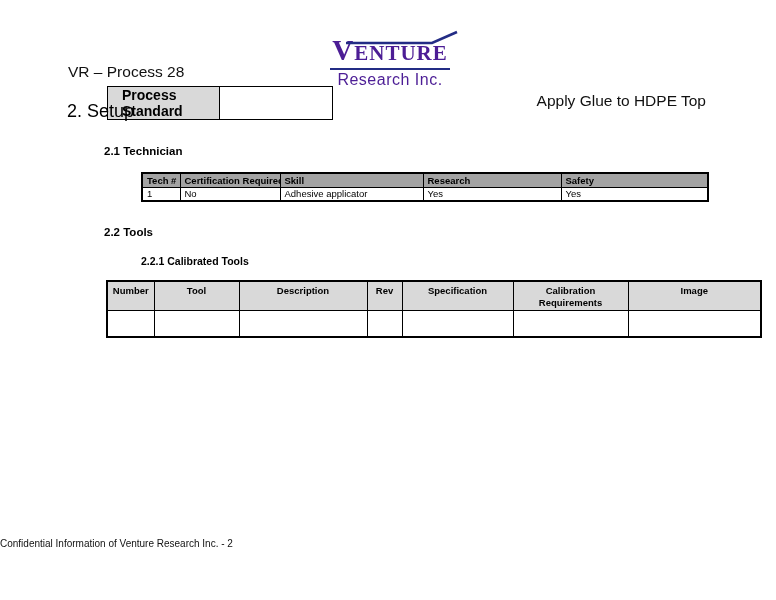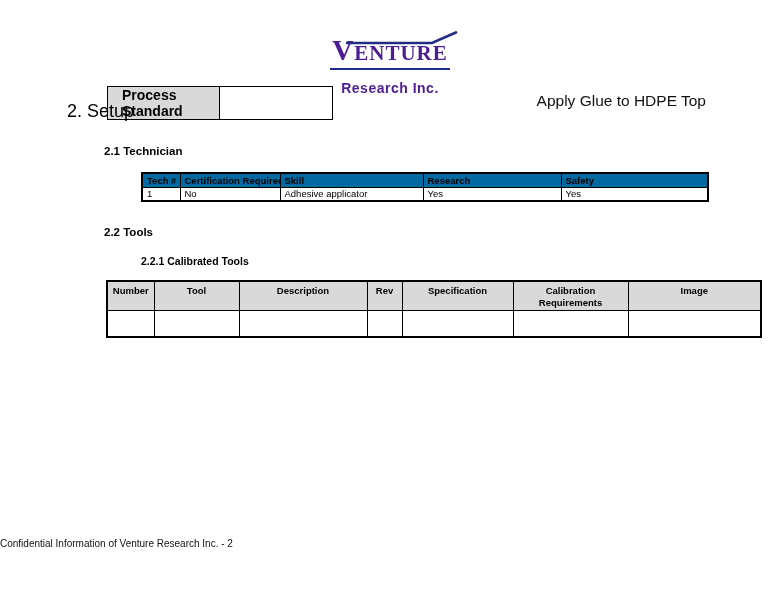--- a/index.html
+++ b/index.html
@@ -11,53 +11,54 @@
   .process-id { position:absolute; left:68px; top:63px; font-size:15.5px; color:#111; white-space:nowrap; }
   .doc-title  { position:absolute; right:70px; top:63px; font-size:15.5px; color:#111; white-space:nowrap; text-align:right;margin-top:29px; }
 
   
   .logo { position:absolute; left:320px; top:28px; width:140px; text-align:center; color:#4c1d95; }
   .logo-swoosh { position:absolute; top:2px; left:24px; }
   .logo-word { display:inline-block; margin-top:10px; border-bottom:2.5px solid #232C85; padding:0 2px 1px 2px;
                font-family:"Liberation Serif", serif; font-weight:bold; line-height:24px; letter-spacing:1px; white-space:nowrap; }
   .logo-word .v    { font-size:29px; }
   .logo-word .rest { font-size:21px; }
-  .logo-sub { margin-top:10px; font-size:14px; font-weight:bold; letter-spacing:0.5px; white-space:nowrap; }
+  .logo-sub { margin-top:1px; font-size:16px; font-weight:normal; letter-spacing:0.5px; white-space:nowrap; }
 
   
   .ps-table { position:absolute; left:107px; top:86px; border-collapse:collapse; table-layout:fixed; }
   .ps-table td { border:1.5px solid #000; height:16px; font-size:14px; padding:0 14px; vertical-align:middle; }
   .ps-table .shaded { width:112px; background:#D9D9D9; font-weight:bold; }
   .ps-table .blank  { width:113px; background:#fff; }
 
   
   .h-setup { position:absolute; left:67px; top:101px; font-size:18px; font-weight:normal; }
   .h-21    { position:absolute; left:104px; top:145px; font-size:11.5px; font-weight:bold; }
   .h-22    { position:absolute; left:104px; top:226px; font-size:11.5px; font-weight:bold; }
   .h-221   { position:absolute; left:141px; top:255px; font-size:10.5px; font-weight:bold;text-align:right; }
 
   
   .tech-table { position:absolute; left:141px; top:172px; width:566px; border-collapse:collapse; table-layout:fixed; border:2px solid #000; }
   .tech-table th, .tech-table td { border:1.3px solid #000; font-size:9.5px; height:14px; padding:0 4px; text-align:left; vertical-align:middle; white-space:nowrap; overflow:hidden; }
-  .tech-table th { background:#0369a1; font-weight:bold; }
+  .tech-table th { background:#a3a3a3; font-weight:bold; }
 
   
   .tools-table { position:absolute; left:106px; top:280px; width:654px; border-collapse:collapse; table-layout:fixed; border:2px solid #000; }
   .tools-table th, .tools-table td { border:1.3px solid #000; font-size:9.5px; padding:1px 3px; overflow:hidden; }
   .tools-table th { background:#D9D9D9; font-weight:bold; text-align:center; vertical-align:top; height:16px; line-height:12px; padding-top:3px; }
   .tools-table td { height:26px; background:#fff; }
 
   
   .footer { position:absolute; left:0; right:68px; top:538px; text-align:left; font-size:10px; color:#111; }
 </style>
 </head>
 <body>
 
 <div class="page">
 
+  <div class="process-id">VR – Process 28</div>
 
   <div class="logo">
     <svg class="logo-swoosh" width="116" height="16" viewBox="0 0 116 16">
       <polyline points="2,13 88,13 113,2" fill="none" stroke-width="2.6" stroke="#232C85"></polyline>
     </svg>
     <div class="logo-word"><span class="v">V</span><span class="rest">ENTURE</span></div>
     <div class="logo-sub">Research Inc.</div>
   </div>
 
   <div class="doc-title">Apply Glue to HDPE Top</div>

